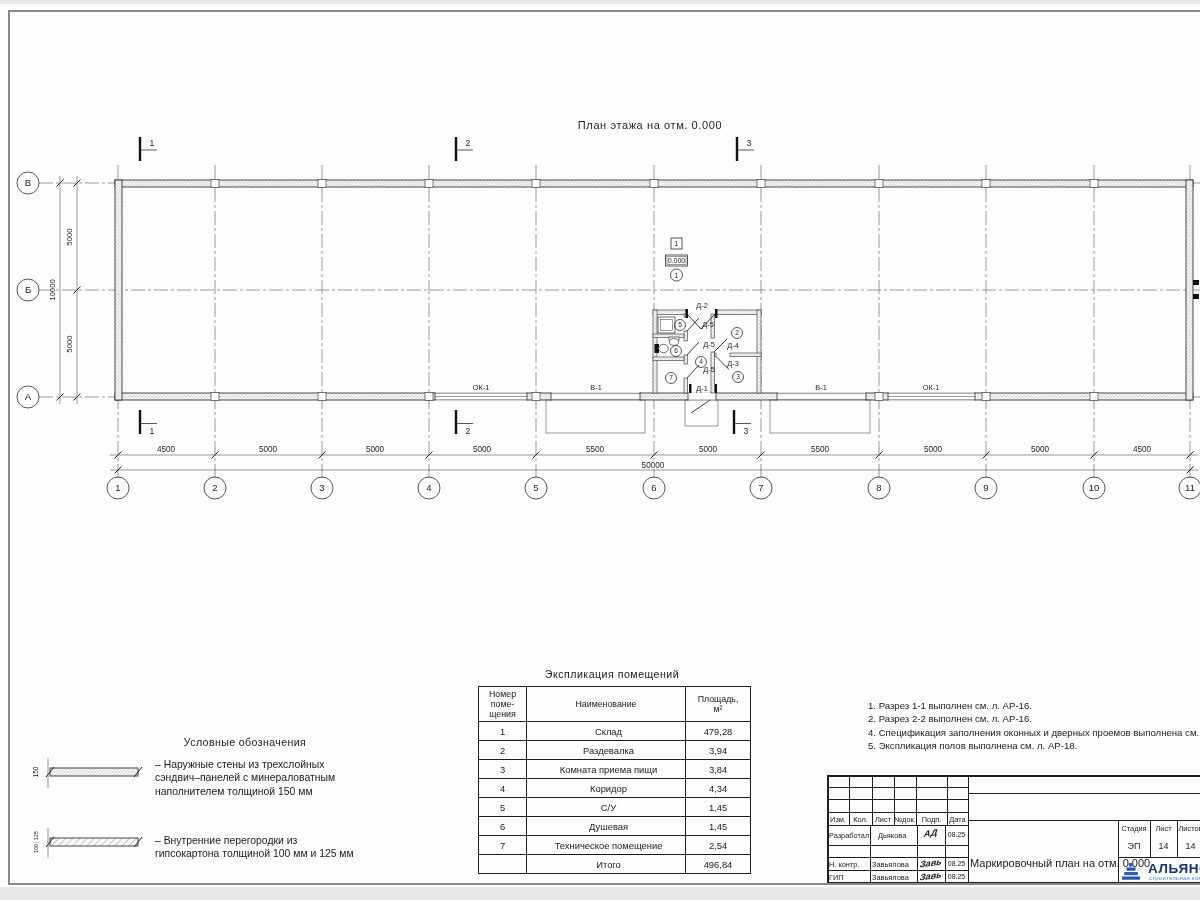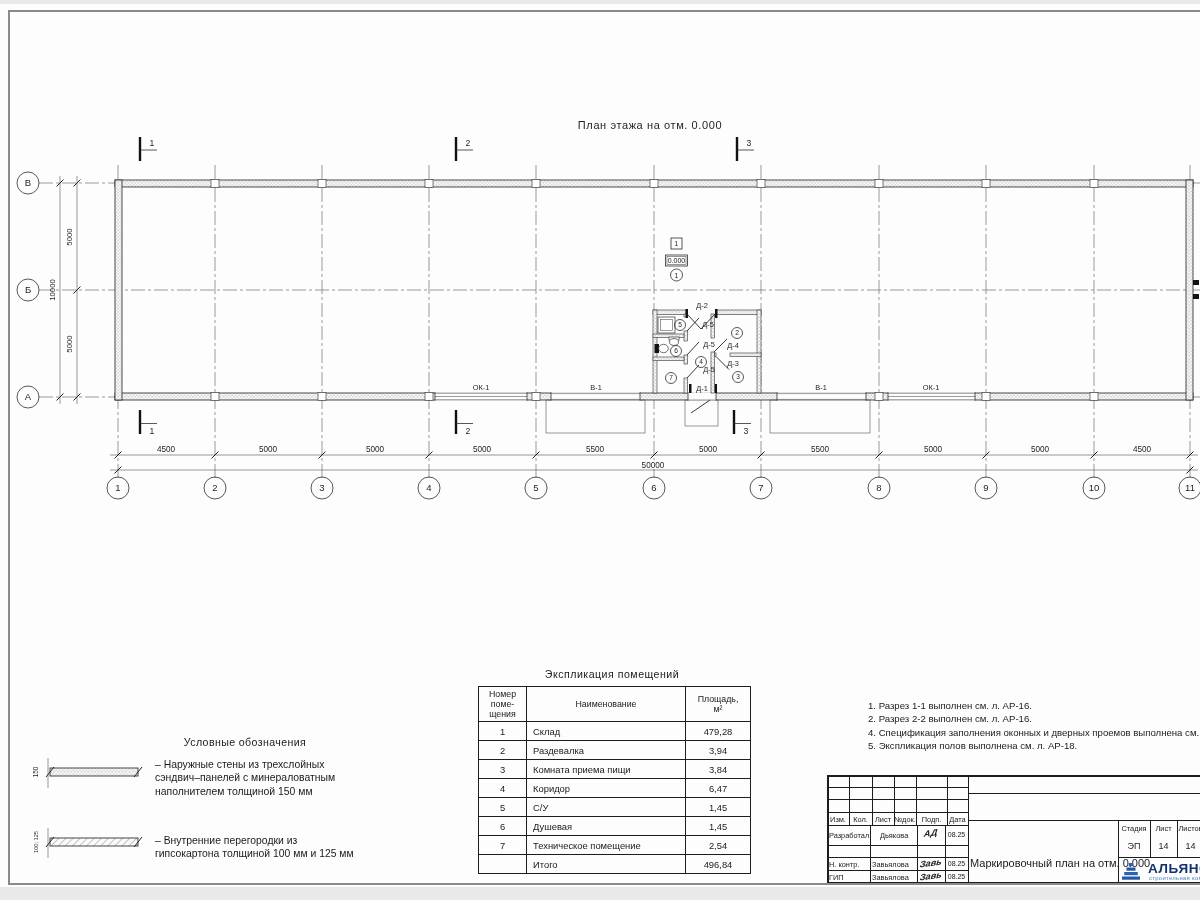--- a/index.html
+++ b/index.html
@@ -26,21 +26,21 @@
   .colsq{fill:#fff;stroke:#444;stroke-width:.7;}
   .leaf{stroke:#222;stroke-width:.9;fill:none;}
   .fix{stroke:#333;stroke-width:.7;fill:#fff;}
   .legend-title{font-size:10.6px;letter-spacing:.4px;}
   .legend-text{font-size:10.4px;line-height:13.4px;white-space:pre-line;}
   .notes div{font-size:9.6px;line-height:13.4px;white-space:nowrap;}
   .sched{border-collapse:collapse;}
   .sched th,.sched td{border:1px solid #1d1d1d;font-weight:normal;}
   .sched th{font-size:8.8px;white-space:pre-line;text-align:center;vertical-align:middle;}
   .sched td{font-size:9.4px;height:16px;text-align:center;vertical-align:middle;}
-  .sched td.nm{text-align:left;padding-left:6px;}
+  .sched td.nm{text-align:center;padding-left:6px;}
   .sched-title{font-size:10.6px;letter-spacing:.5px;text-align:center;}
   .tb-line{position:absolute;background:#1d1d1d;}
   .tb-text{position:absolute;font-size:7.4px;white-space:nowrap;}
   .tb-center{text-align:center;}
   .sig{font-style:italic;font-weight:bold;font-size:9px;transform:skewX(-14deg) rotate(-8deg);display:inline-block;}
   .logo-name{font-size:13.5px;font-weight:bold;letter-spacing:.6px;white-space:nowrap;}
   .logo-sub{font-size:5.9px;letter-spacing:.3px;white-space:nowrap;}
 </style>
 </head>
 <body>
@@ -386,21 +386,21 @@
           <td>3,94</td>
         </tr>
     <tr>
           <td>3</td>
           <td class="nm">Комната приема пищи</td>
           <td>3,84</td>
         </tr>
     <tr>
           <td>4</td>
           <td class="nm">Коридор</td>
-          <td>6,47</td>
+          <td>4,34</td>
         </tr>
     <tr>
           <td>5</td>
           <td class="nm">С/У</td>
           <td>1,45</td>
         </tr>
     <tr>
           <td>6</td>
           <td class="nm">Душевая</td>
           <td>1,45</td>
@@ -461,21 +461,21 @@
   <div class="tb-line" style="left:296px;top:82px;width:124px;height:1px;"></div>
 
   <div class="tb-text tb-center" style="left:5px;top:40px;width:22px;">Изм.</div>
   <div class="tb-text tb-center" style="left:27px;top:40px;width:23px;">Кол.</div>
   <div class="tb-text tb-center" style="left:50px;top:40px;width:22px;">Лист</div>
   <div class="tb-text tb-center" style="left:72px;top:40px;width:22px;">№док.</div>
   <div class="tb-text tb-center" style="left:94px;top:40px;width:31px;">Подп.</div>
   <div class="tb-text tb-center" style="left:125px;top:40px;width:21px;">Дата</div>
 
   <div class="tb-text" style="left:7px;top:56px;">Разработал</div>
-  <div class="tb-text" style="left:58px;top:56px;">Дьякова</div>
+  <div class="tb-text" style="left:32px;top:56px;padding-left:24px;">Дьякова</div>
   <div class="tb-text tb-center" style="left:95px;top:53px;width:28px;"><span class="sig">АД</span></div>
   <div class="tb-text tb-center" style="left:123px;top:56px;width:23px;font-size:7px;">08.25</div>
 
   <div class="tb-text" style="left:7px;top:85px;">Н. контр.</div>
   <div class="tb-text" style="left:50px;top:85px;">Завьялова</div>
   <div class="tb-text tb-center" style="left:95px;top:83px;width:28px;"><span class="sig">Завь</span></div>
   <div class="tb-text tb-center" style="left:123px;top:85px;width:23px;font-size:7px;">08.25</div>
 
   <div class="tb-text" style="left:7px;top:97.5px;">ГИП</div>
   <div class="tb-text" style="left:50px;top:97.5px;">Завьялова</div>

